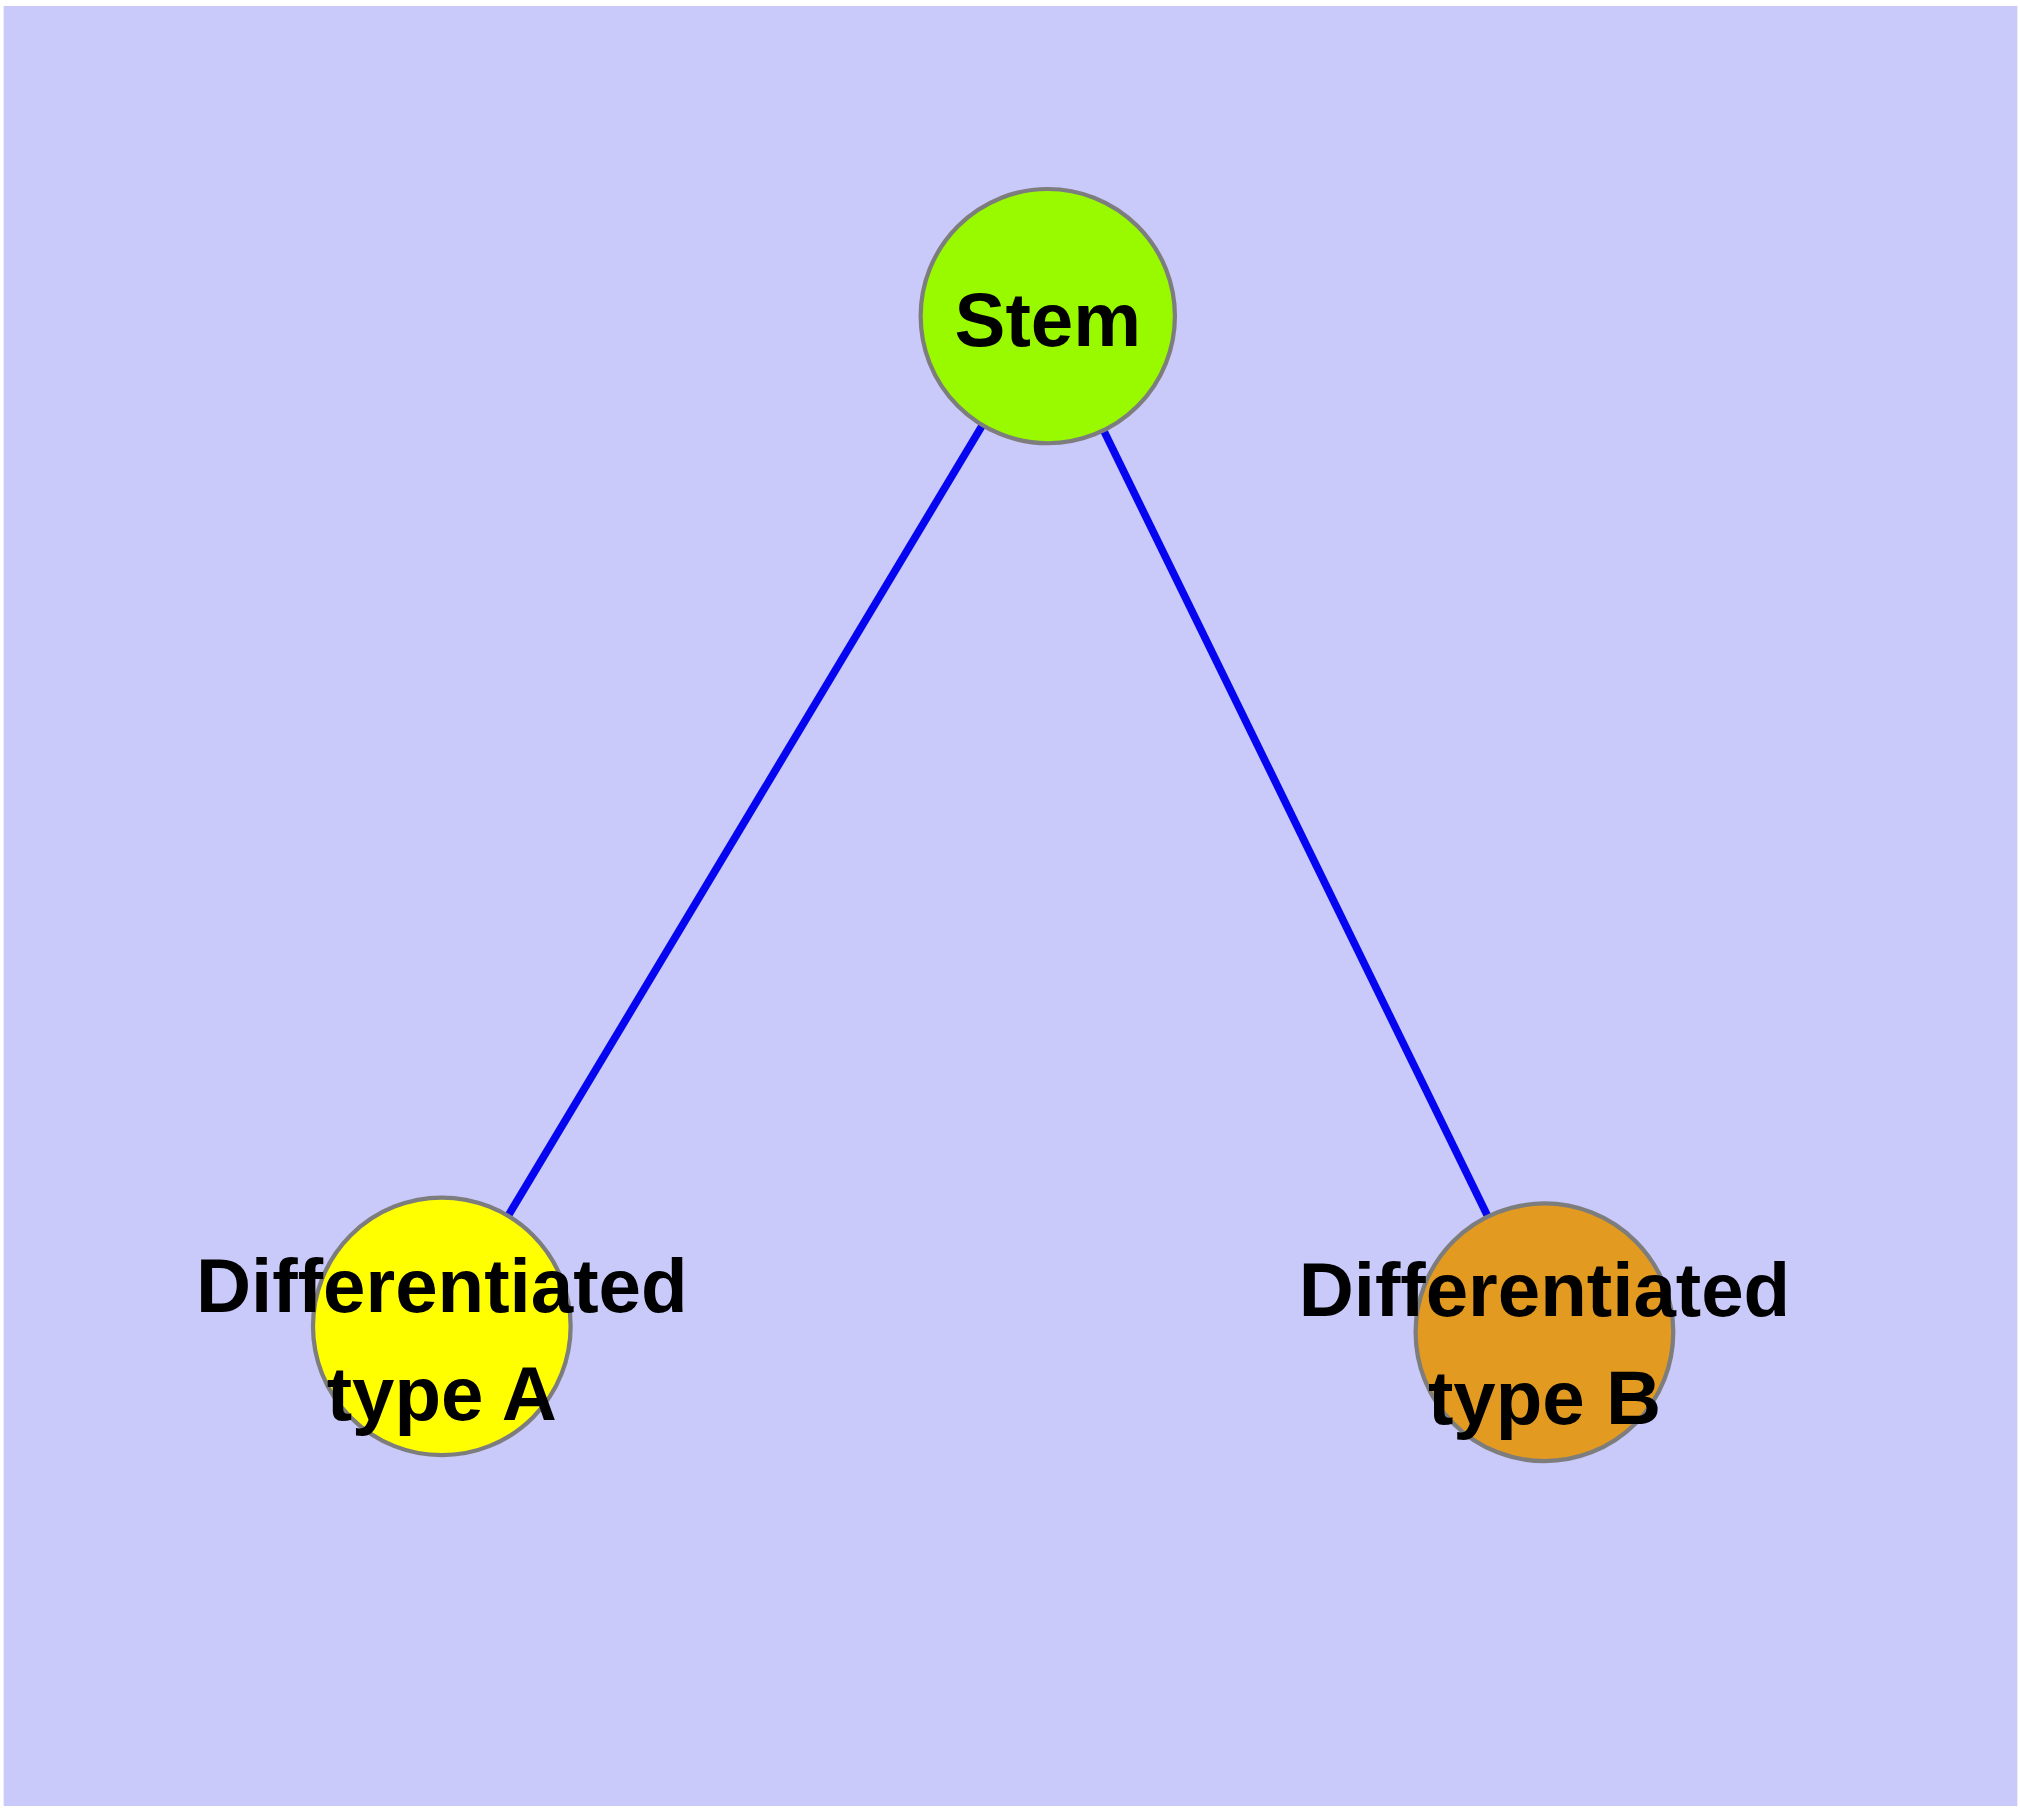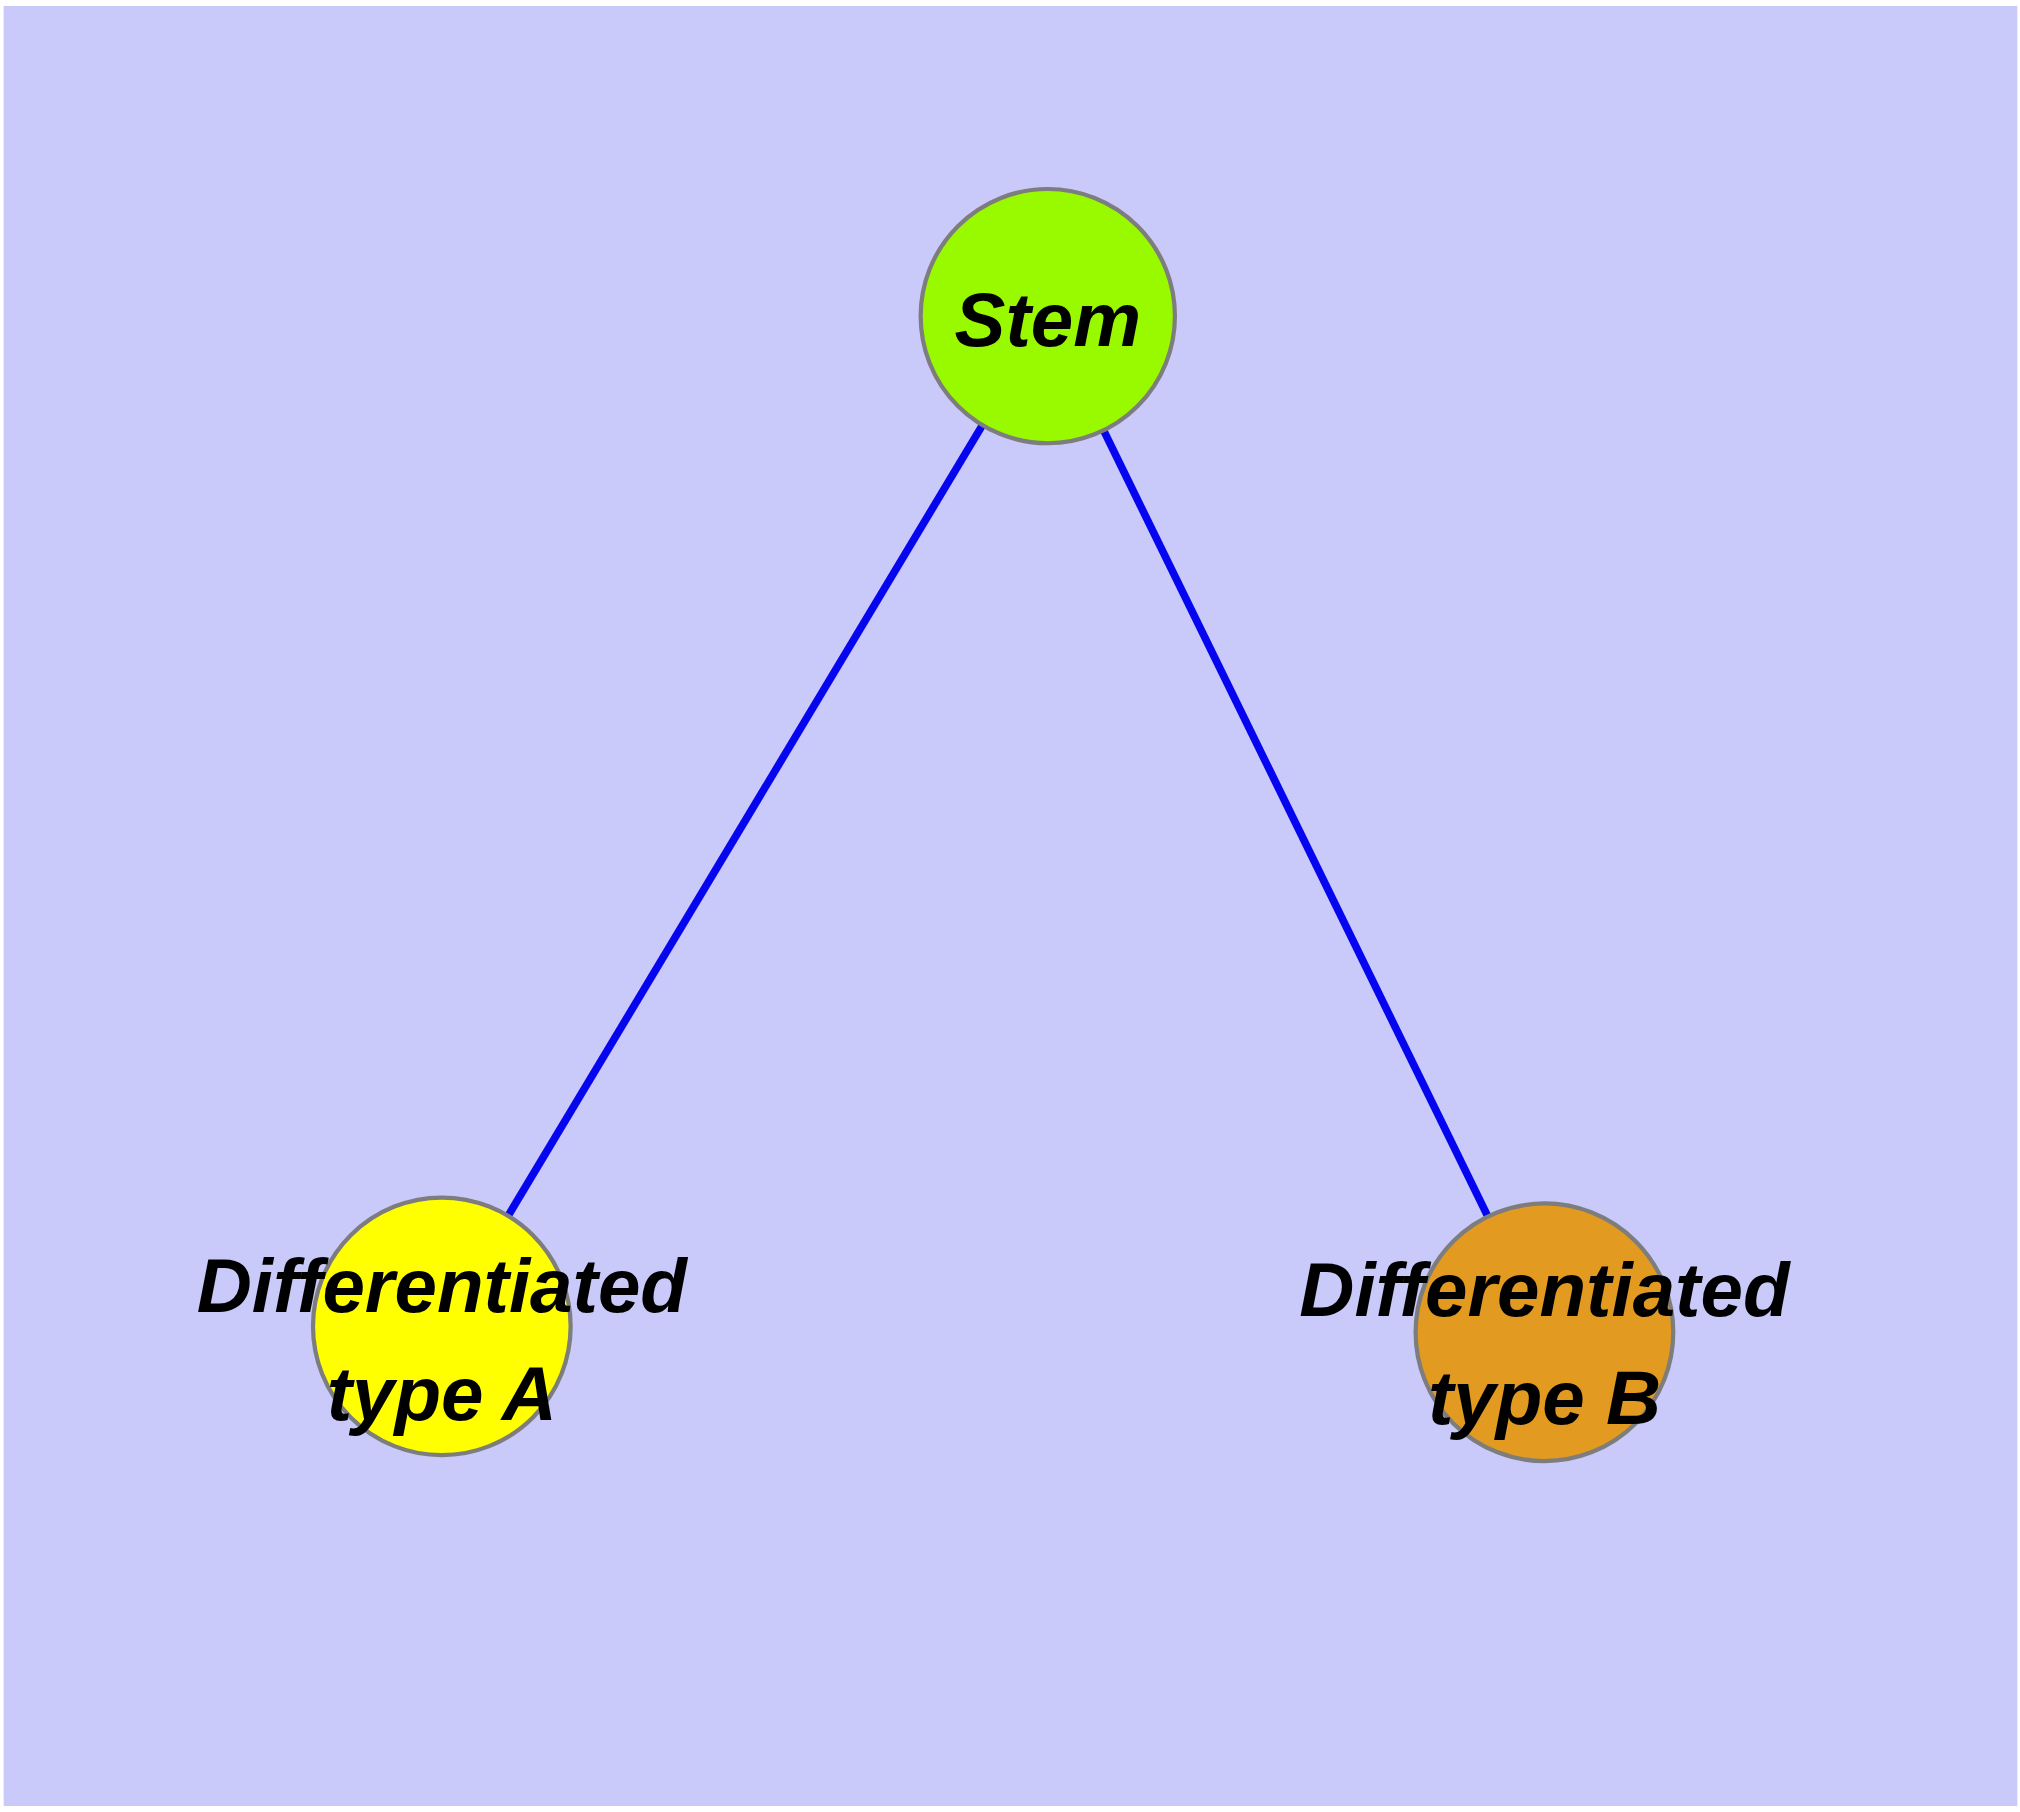--- a/index.html
+++ b/index.html
@@ -7,21 +7,20 @@
     padding: 0;
     background: #ffffff;
     width: 2021px;
     height: 1812px;
     overflow: hidden;
   }
   .canvas-wrap {
     position: relative;
     width: 2021px;
     height: 1812px;
-    font-style: italic;
   }
   svg {
     display: block;
     width: 2021px;
     height: 1812px;
   }
   .node-label {
     font-family: "Liberation Sans", sans-serif;
     font-weight: bold;
     font-size: 90px;

